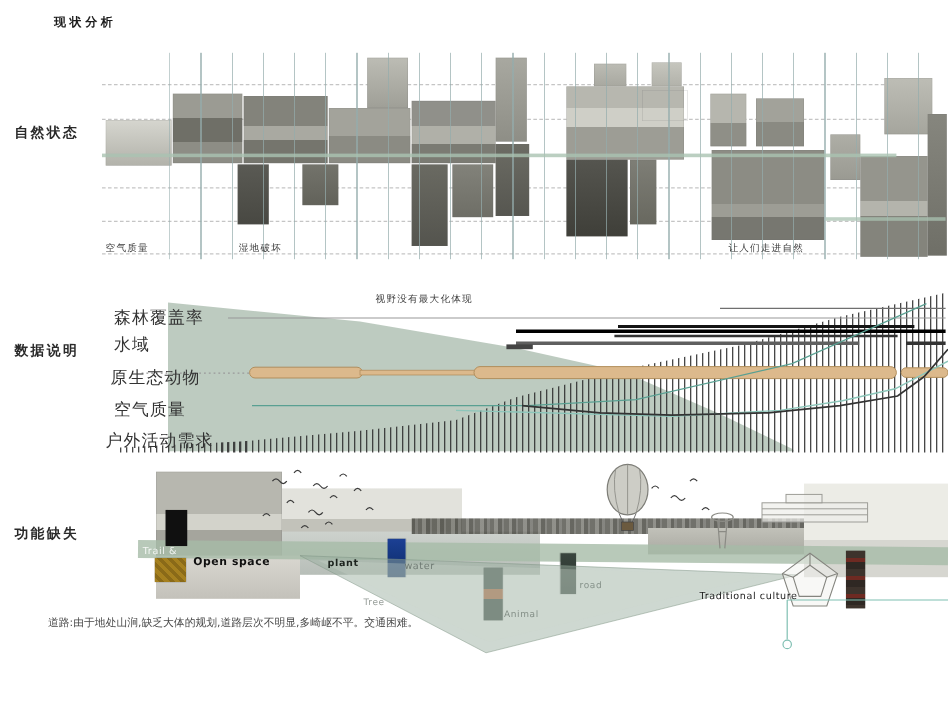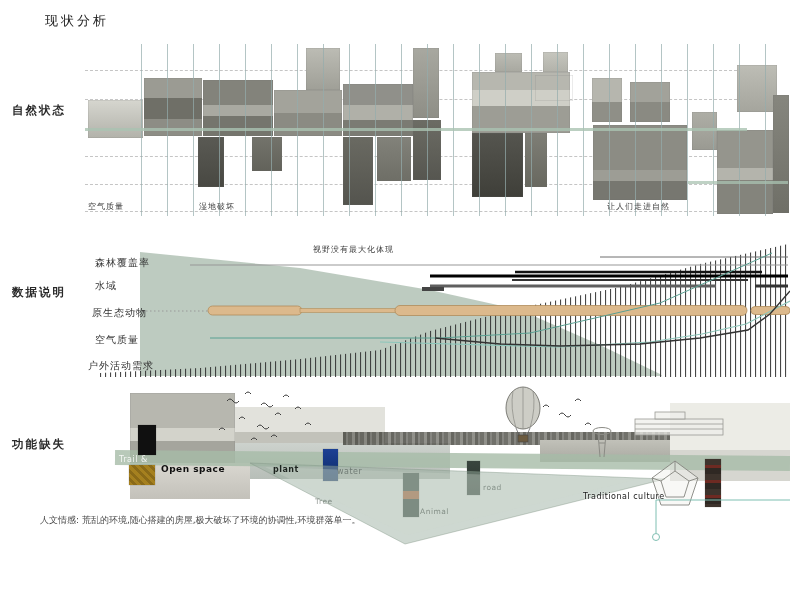--- a/index.html
+++ b/index.html
@@ -1,31 +1,31 @@
 <!DOCTYPE html>
 <html><head>
 <meta charset="utf-8">
 <style>
   html,body{margin:0;padding:0;background:#fff;}
   body{width:790px;height:607px;position:relative;overflow:hidden;
        font-family:"DejaVu Sans","Liberation Sans",sans-serif;color:#222;}
   .abs{position:absolute;}
   .sec-label{position:absolute;left:12px;font-size:11.5px;font-weight:bold;letter-spacing:2px;color:#2a2a2a;}
-  .page-title{position:absolute;left:45px;top:12px;font-size:13px;font-weight:normal;letter-spacing:3px;color:#1c1c1c;}
+  .page-title{position:absolute;left:45px;top:12px;font-size:10px;font-weight:bold;letter-spacing:3px;color:#1c1c1c;}
   
   .ph{position:absolute;box-shadow:inset 0 0 0 .5px rgba(110,110,110,.28);}
   .tx{background-image:
       repeating-linear-gradient(98deg, rgba(255,255,255,.12) 0 2px, transparent 2px 5px),
       repeating-linear-gradient(8deg, rgba(0,0,0,.10) 0 1px, transparent 1px 4px);}
   .dashline{position:absolute;left:85px;width:662px;border-top:1px dashed rgba(150,150,150,.55);z-index:1;}
   .vlines{position:absolute;left:141px;top:44px;width:630px;height:170px;z-index:3;pointer-events:none;
       background:repeating-linear-gradient(90deg, rgba(148,172,172,.7) 0 1px, transparent 1px 26px);}
   .caption{position:absolute;font-size:8px;color:#3c3c3c;z-index:5;letter-spacing:1px;}
   
-  .rowlab{position:absolute;font-size:10px;color:#333;letter-spacing:1px;z-index:4;padding-left:30px;}
+  .rowlab{position:absolute;font-size:14px;color:#333;letter-spacing:1px;z-index:4;padding-left:30px;}
   
   #panorama{position:absolute;left:115px;top:385px;width:675px;height:162px;}
   .strip{position:absolute;box-shadow:0 0 1px rgba(0,0,0,.4);}
   .anno{position:absolute;font-size:8px;letter-spacing:.5px;z-index:6;}
   .notes{position:absolute;left:40px;top:514px;width:620px;font-size:9px;line-height:13.5px;color:#4a4a4a;z-index:2;}
 </style>
 </head>
 <body>
 
 <div class="page-title">现状分析</div>
@@ -191,21 +191,21 @@
       <line x1="541" y1="115" x2="675" y2="115"></line>
       <line x1="541" y1="115" x2="541" y2="148"></line>
       <circle cx="541" cy="152" r="3.5"></circle>
     </g>
   </svg>
 
   <div class="anno" style="left:4px;top:70px;color:rgba(255,255,255,.85);">Trail &amp;</div>
   <div class="anno" style="left:46px;top:79px;font-weight:bold;font-size:9px;color:#101010;">Open space</div>
   <div class="anno" style="left:158px;top:80px;font-weight:bold;color:#1d241f;">plant</div>
   <div class="anno" style="left:222px;top:82px;color:rgba(90,100,95,.75);">water</div>
-  <div class="anno" style="left:200px;top:112px;font-size:7.5px;color:rgba(80,92,84,.6);">Tree</div>
+  <div class="anno" style="left:188px;top:112px;font-size:7.5px;color:rgba(80,92,84,.6);">Tree</div>
   <div class="anno" style="left:305px;top:122px;font-size:7.5px;color:rgba(80,92,84,.6);">Animal</div>
   <div class="anno" style="left:368px;top:98px;font-size:7.5px;color:rgba(96,108,100,.65);">road</div>
   <div class="anno" style="left:468px;top:107px;color:#181818;text-shadow:0 0 2px #fff;">Traditional culture</div>
 </div>
 
 <div class="notes">
-  <div>人文情感: 荒乱的环境,随心搭建的房屋,极大破坏了环境的协调性,环境群落单一。</div>
+  <div>道路:由于地处山涧,缺乏大体的规划,道路层次不明显,多崎岖不平。交通困难。</div>
 </div>
 
 </body></html>

